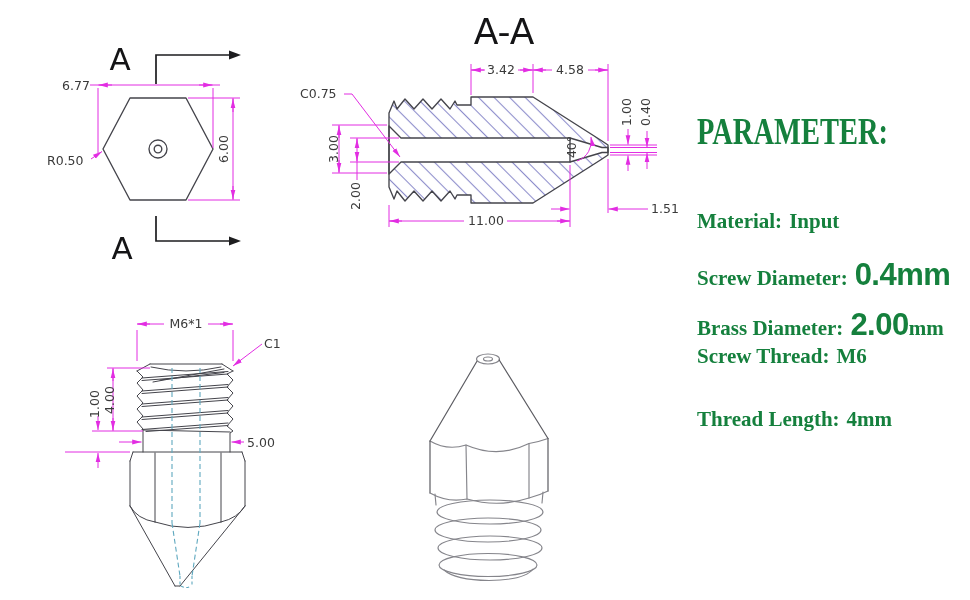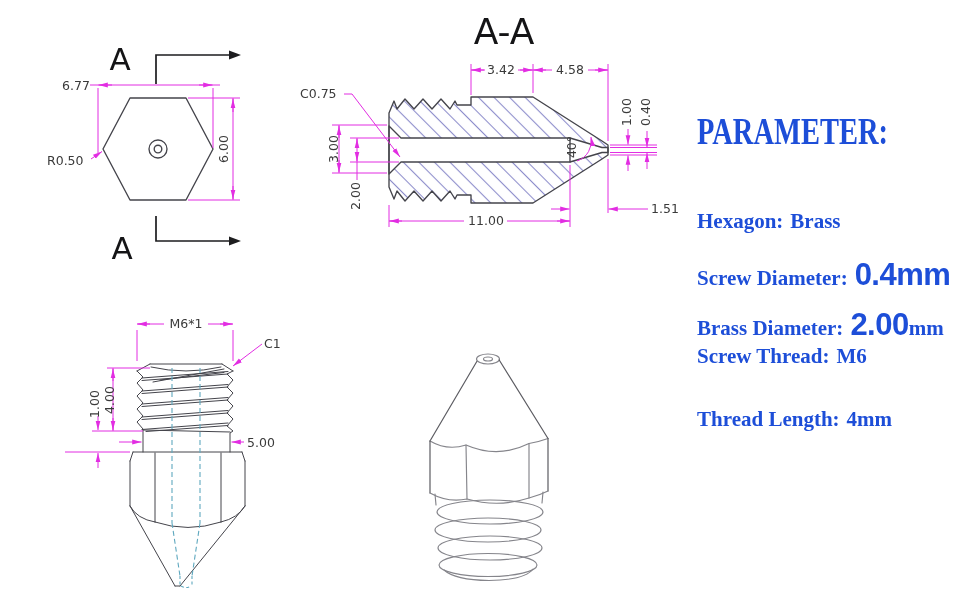--- a/index.html
+++ b/index.html
@@ -18,21 +18,21 @@
   .borefill{fill:#fff;stroke:none;}
   .wbg{fill:#fff;stroke:none;}
   .hid{fill:none;stroke:var(--hidden_line,#5fa8bf);stroke-width:1.1;stroke-dasharray:5 3;}
   .hid2{fill:none;stroke:var(--hidden_line,#5fa8bf);stroke-width:1.1;stroke-dasharray:3 2.5;}
   .iso{fill:none;stroke:var(--outline_light,#85858b);stroke-width:1.15;stroke-linejoin:round;stroke-linecap:round;}
   .isod{fill:none;stroke:#5c5c62;stroke-width:1.2;stroke-linejoin:round;stroke-linecap:round;}
   .dt{fill:var(--label_text,#3a3a3a);font:12.5px "DejaVu Sans",sans-serif;}
   .cap{font:31px "DejaVu Sans",sans-serif;fill:#141416;}
   .cap2{font:36px "DejaVu Sans",sans-serif;fill:#141416;}
   
-  .params{position:absolute;left:697px;top:110px;width:270px;height:390px;color:#1d4ed8;}
+  .params{position:absolute;left:697px;top:110px;width:270px;height:390px;color:#15803d;}
   .p-title{font:bold 37px "Liberation Serif",serif;transform:scaleX(0.77);transform-origin:left top;white-space:nowrap;}
   .p-row{position:absolute;left:0;font:bold 21px "Liberation Serif",serif;white-space:nowrap;}
   .p-val{margin-left:7px;}
   .p-val.big{font:31px "Liberation Sans",sans-serif;font-weight:600;letter-spacing:-0.5px;}
   .p-suffix{font:bold 21px "Liberation Serif",serif;}
 </style>
 </head>
 <body>
 
 <div class="stage">
@@ -218,21 +218,21 @@
       <ellipse cx="488" cy="565" rx="49" ry="11.5"></ellipse>
       <path d="M444,570 Q455,580 489,580.5 Q525,580 533,569"></path>
     </g>
   </g>
 </svg>
 
 <div class="params">
   <div class="p-title">PARAMETER:</div>
 
   <div class="p-row" style="top:99px">
-    <span>Hexagon:</span><span class="p-val">Brass</span><span class="p-suffix"></span>
+    <span>Material:</span><span class="p-val">Input</span><span class="p-suffix"></span>
   </div>
   <div class="p-row" style="top:147px">
     <span>Screw Diameter:</span><span class="p-val big">0.4mm</span><span class="p-suffix"></span>
   </div>
   <div class="p-row" style="top:197px">
     <span>Brass Diameter:</span><span class="p-val big">2.00</span><span class="p-suffix">mm</span>
   </div>
   <div class="p-row" style="top:234px">
     <span>Screw Thread:</span><span class="p-val">M6</span><span class="p-suffix"></span>
   </div>

